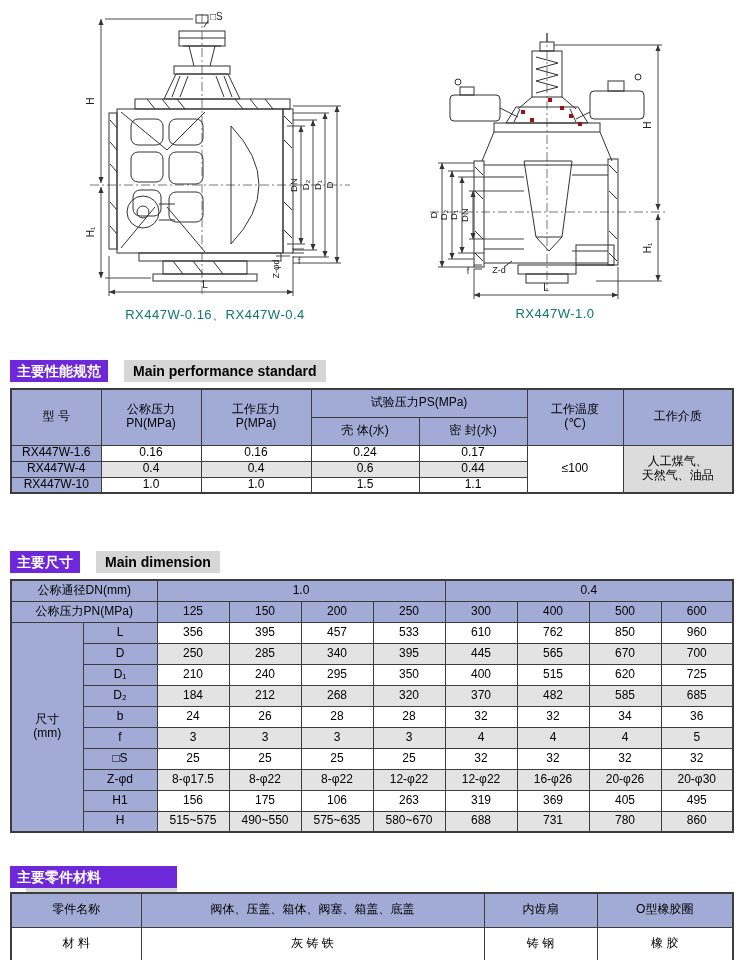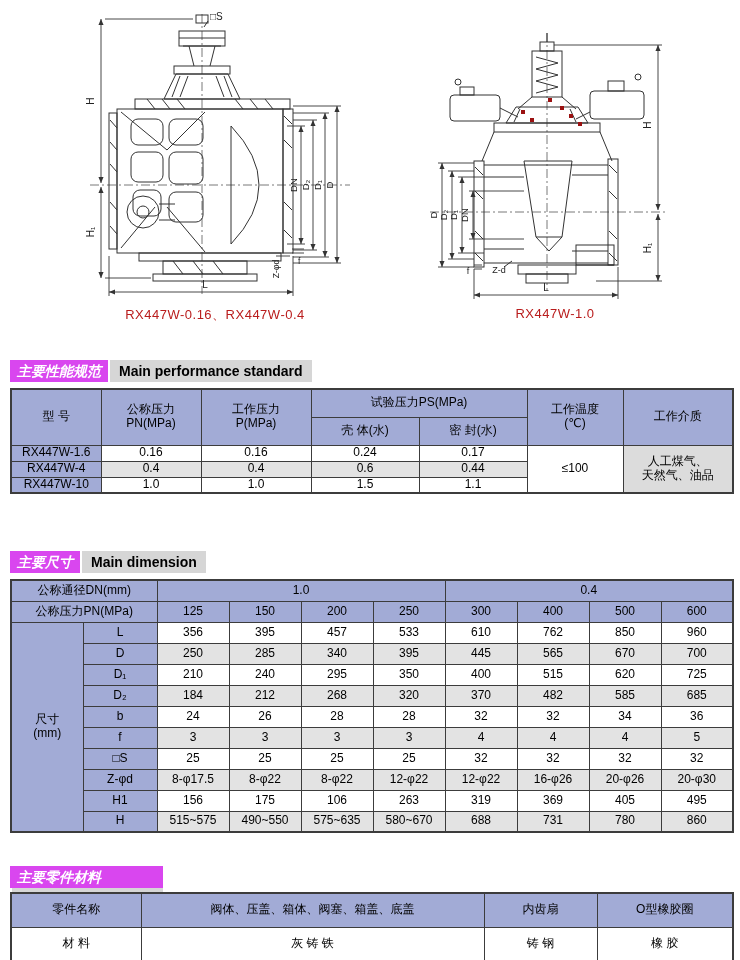--- a/index.html
+++ b/index.html
@@ -3,39 +3,39 @@
 <meta charset="utf-8">
 <style>
   html,body{margin:0;padding:0;}
   body{
     width:740px;height:960px;position:relative;background:#ffffff;
     font-family:"Liberation Sans","DejaVu Sans",sans-serif;color:#000;overflow:hidden;
   }
   .abs{position:absolute;}
   
   .sec-title{display:flex;align-items:stretch;font-weight:bold;font-size:14px;line-height:22px;}
-  .sec-title .zh{background:#d946ef;color:#ffffff;padding:0 7px;font-style:italic;}
-  .sec-title .en{background:#d6d6d6;color:#000;padding:0 9px;margin-left:2px;}
+  .sec-title .zh{background:#6d28d9;color:#ffffff;padding:0 7px;}
+  .sec-title .en{background:#d6d6d6;color:#000;padding:0 9px;margin-left:16px;}
   
   table{border-collapse:collapse;table-layout:fixed;width:722px;font-size:12px;text-align:center;
         border:2px solid #3c3c3c;background:#ffffff;}
   th,td{border:1px solid #3c3c3c;padding:0 2px;font-weight:normal;vertical-align:middle;line-height:1.15;overflow:hidden;}
   .hd{background:#a2abd6;}
   .pre{white-space:pre-line;}
   #perf-table thead tr{height:28px;}
   #perf-table tbody tr{height:16px;}
   #perf-table tbody tr:nth-child(even){background:#e3e3e3;}
   .merge-temp{background:#ffffff;}
   .merge-medium{background:#dcdcdc;}
   #dim-table tr{height:21px;}
   #dim-table tbody tr:nth-child(even){background:#e3e3e3;}
   #mat-table tr{height:34px;}
   
   svg text{font-family:"Liberation Sans","DejaVu Sans",sans-serif;fill:#222;}
-  .caption{font-size:13px;color:#b91c1c;text-align:center;letter-spacing:0.5px;}
+  .caption{font-size:13px;color:#0f766e;text-align:center;letter-spacing:0.5px;}
 </style>
 </head>
 <body>
 
 <div class="abs" style="left:0;top:0;width:740px;height:355px;">
 
   <svg class="abs" style="left:55px;top:2px;" width="350" height="310" viewBox="0 0 350 310">
     <defs>
       <marker id="aL" markerWidth="7" markerHeight="7" refX="7" refY="3" orient="auto-start-reverse">
         <path d="M0,0 L7,3 L0,6 Z" fill="#333"></path>

